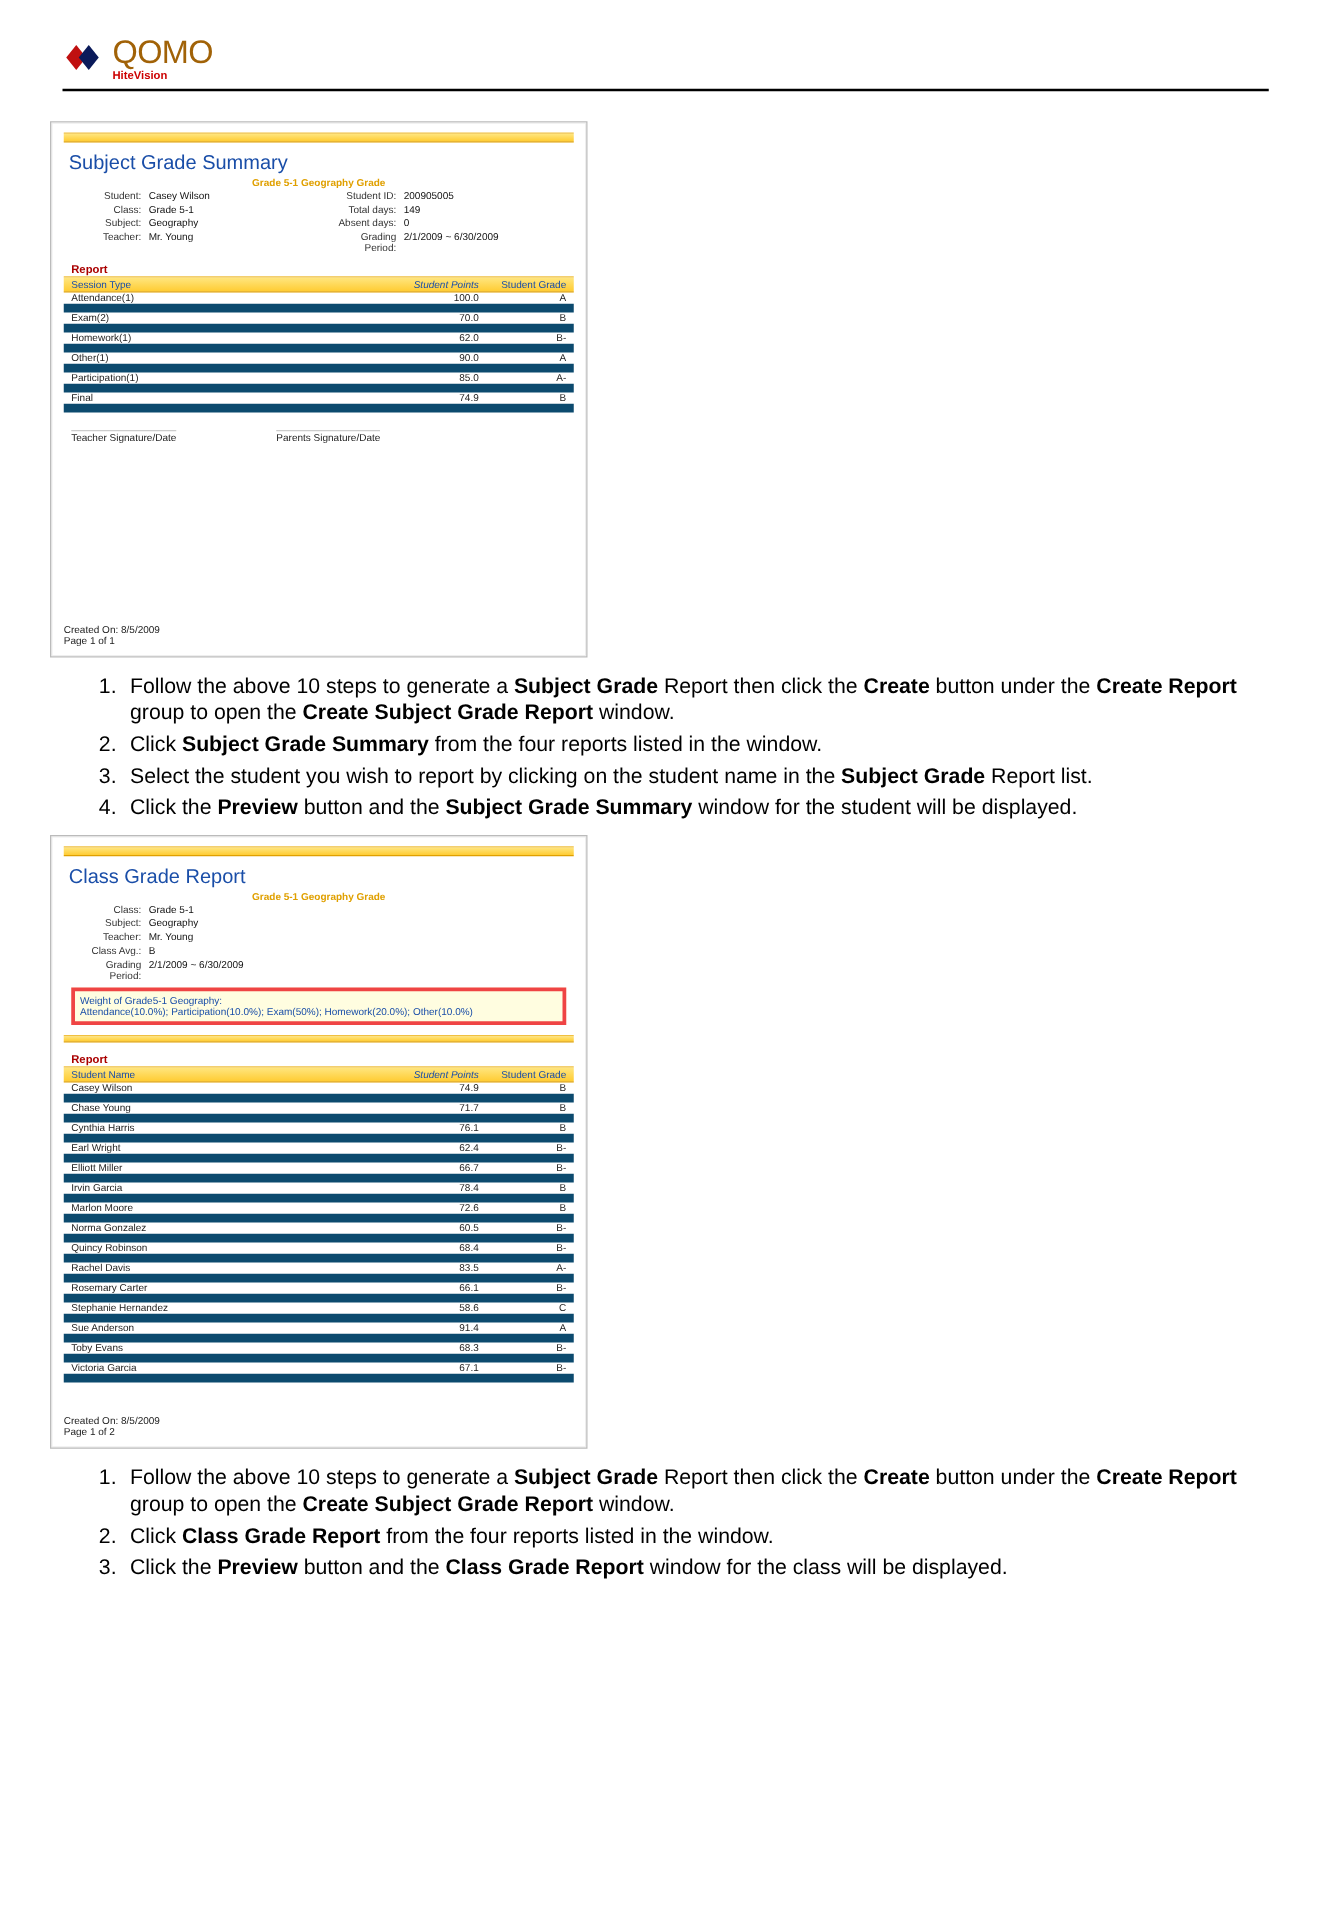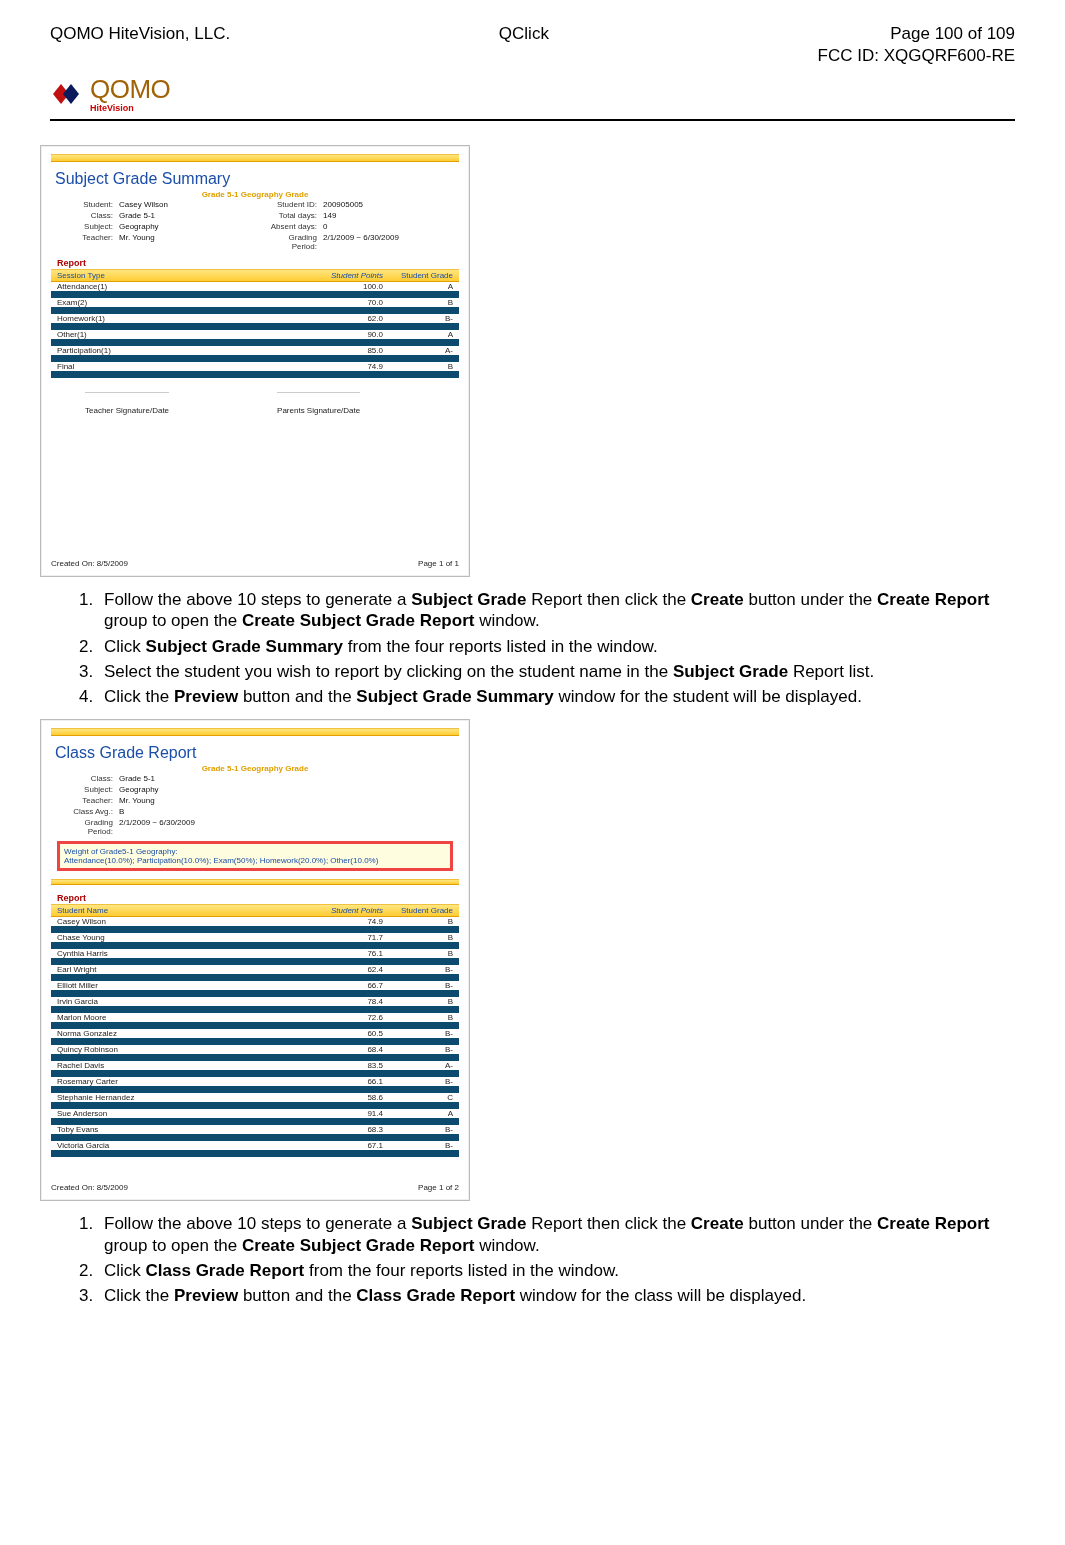--- a/index.html
+++ b/index.html
@@ -30,43 +30,35 @@
   .sec-label { color: #a00; font-size: 9px; font-weight: 700; padding: 6px 6px 1px 6px; }
   .tbl-head { display: flex; font-size: 8px; background: linear-gradient(#ffe680, #ffcc33); padding: 1px 6px; border-top: 1px solid #f0c040; border-bottom: 1px solid #e0a000; }
   .tbl-head .c1 { flex: 1; color: #1a4ea8; }
   .tbl-head .c2 { width: 70px; text-align: right; color: #1a4ea8; font-style: italic; }
   .tbl-head .c3 { width: 70px; text-align: right; color: #1a4ea8; }
   .tbl-row { display: flex; font-size: 8px; padding: 0 6px; color: #222; border-bottom: 7px solid #0c4a6e; }
   .tbl-row .c1 { flex: 1; }
   .tbl-row .c2 { width: 70px; text-align: right; }
   .tbl-row .c3 { width: 70px; text-align: right; }
   .sig-row { display: flex; font-size: 8px; padding: 14px 6px 4px 6px; color: #222; gap: 80px; }
-  .sig-row span { border-top: 1px solid #ccc; padding-top: 13px; margin-left: 28px; }
-  .fig-footer { display: flex; justify-content: space-between; font-size: 8px; color: #222; padding: 6px 10px 2px 10px; }
+  .sig-row span { border-top: 1px solid #ccc; padding-top: 1px; }
+  .fig-footer { display: flex; justify-content: space-between; font-size: 8px; color: #222; padding: 6px 10px 2px 10px; flex-direction: column; }
   .weight-box { background: #fffde0; border: 3px solid #ef4444; margin: 4px 6px 0 6px; padding: 3px 4px; font-size: 8px; color: #1a4ea8; }
   .letter-box { margin: 4px 6px 0 6px; padding: 3px 4px; font-size: 8px; color: #1a4ea8; }
 
   
   ol.steps { margin: 12px 0 12px 58px; font-size: 17px; line-height: 1.25; }
   ol.steps li { margin-bottom: 4px; padding-left: 6px; }
   .body-para { font-size: 17px; margin: 16px 0 12px 0; }
   b { font-weight: 700; }
 </style>
 </head>
 <body>
 <div class="page">
 
-<div class="meta-top">
-  <div>QOMO HiteVision, LLC.</div>
-  <div>QClick</div>
-  <div class="right">
-    <div class="page-of">Page 100 of 109</div>
-    <div>FCC ID: XQGQRF600-RE</div>
-  </div>
-</div>
 
 <div class="brand-row">
   <div class="logo">
     <svg width="34" height="34" viewBox="0 0 34 34">
       <path d="M3 17 L11 7 L19 17 L11 27 Z" fill="#c01010"></path>
       <path d="M13 17 L21 7 L29 17 L21 27 Z" fill="#0a1a5a"></path>
     </svg>
     <div>
       <div class="logo-text">QOMO</div>
       <div class="logo-sub">HiteVision</div>

